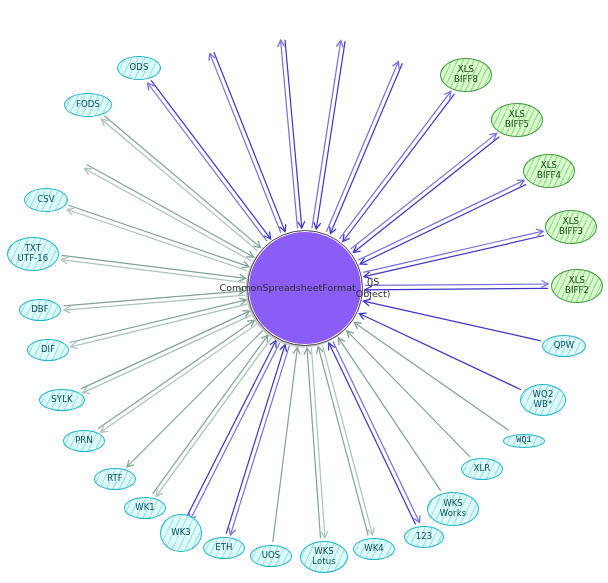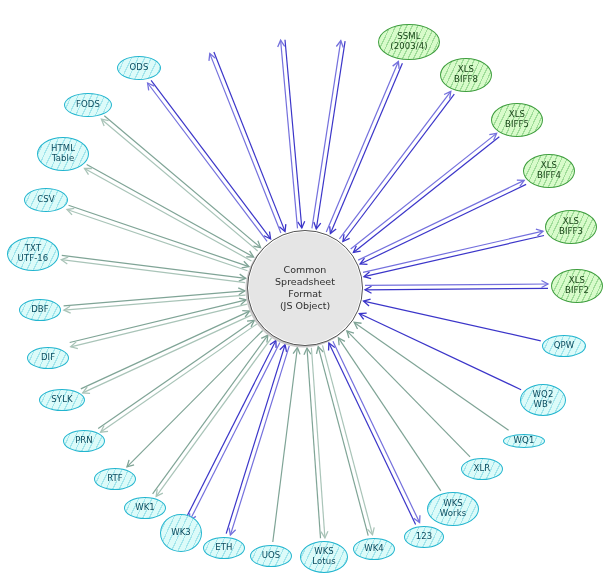--- a/index.html
+++ b/index.html
@@ -41,25 +41,25 @@
     background-color: var(--cyan-fill);
     background-image: repeating-linear-gradient(115deg, var(--cyan-stripe) 0 1.2px, transparent 1.2px 6px);
     border: 1.4px solid var(--cyan-border);
     color: var(--cyan-text);
   }
   .center-node {
     position: absolute;
     z-index: 3;
     transform: translate(-50%, -50%);
     border-radius: 50%;
-    background: #e5e5e5;
+    background: #8b5cf6;
     border: 1.6px solid var(--center-border);
     box-shadow: -1.5px 1.5px 0 0 #c9c9c9, 0 0 0 1px #ffffff inset;
     display: flex;
-    flex-direction: column;
+    flex-direction: row;
     align-items: center;
     justify-content: center;
     text-align: center;
     font-size: 9.5px;
     line-height: 1.25;
     color: var(--center-text);
   }
 </style>
 </head>
 <body>
@@ -136,23 +136,20 @@
       <line x1="151.1" y1="80.3" x2="270.6" y2="238.8" stroke="#3b35c9" stroke-width="1.2" marker-end="url(#m-blue)"></line>
       <line x1="267.1" y1="241.4" x2="147.6" y2="83.0" stroke="#7470dd" stroke-width="1.2" marker-end="url(#m-blueL)"></line>
     </svg>
 
   <div class="center-node" id="center-node" style="left: 305px; top: 288px; width: 114px; height: 114px;">
     <span>Common</span>
     <span>Spreadsheet</span>
     <span>Format</span>
     <span>(JS Object)</span>
   </div>
-    <div class="node green" style="left: 409px; top: 42px; width: 62px; height: 36px;">
-      <div>SSML<br>(2003/4)</div>
-    </div>
     <div class="node green" style="left: 466px; top: 75px; width: 52px; height: 34px;">
       <div>XLS<br>BIFF8</div>
     </div>
     <div class="node green" style="left: 517px; top: 120px; width: 52px; height: 34px;">
       <div>XLS<br>BIFF5</div>
     </div>
     <div class="node green" style="left: 549px; top: 171px; width: 52px; height: 34px;">
       <div>XLS<br>BIFF4</div>
     </div>
     <div class="node green" style="left: 571px; top: 227px; width: 52px; height: 34px;">
@@ -160,21 +157,21 @@
     </div>
     <div class="node green" style="left: 577px; top: 286px; width: 52px; height: 34px;">
       <div>XLS<br>BIFF2</div>
     </div>
     <div class="node cyan" style="left: 564px; top: 346px; width: 44px; height: 22px;">
       <div>QPW</div>
     </div>
     <div class="node cyan" style="left: 543px; top: 400px; width: 46px; height: 32px;">
       <div>WQ2<br>WB*</div>
     </div>
-    <div class="node cyan" style="left: 524px; top: 441px; width: 42px; height: 14px;">
+    <div class="node cyan" style="left: 524px; top: 441px; width: 42px; height: 14px; font-family: Liberation Mono, monospace;">
       <div>WQ1</div>
     </div>
     <div class="node cyan" style="left: 482px; top: 469px; width: 42px; height: 22px;">
       <div>XLR</div>
     </div>
     <div class="node cyan" style="left: 453px; top: 509px; width: 52px; height: 34px;">
       <div>WKS<br>Works</div>
     </div>
     <div class="node cyan" style="left: 424px; top: 537px; width: 40px; height: 22px;">
       <div>123</div>
@@ -199,34 +196,31 @@
     </div>
     <div class="node cyan" style="left: 115px; top: 479px; width: 42px; height: 22px;">
       <div>RTF</div>
     </div>
     <div class="node cyan" style="left: 84px; top: 441px; width: 42px; height: 22px;">
       <div>PRN</div>
     </div>
     <div class="node cyan" style="left: 62px; top: 400px; width: 46px; height: 22px;">
       <div>SYLK</div>
     </div>
-    <div class="node cyan" style="left: 48px; top: 350px; width: 42px; height: 22px; margin-top: 8px;">
+    <div class="node cyan" style="left: 48px; top: 350px; width: 42px; height: 22px;">
       <div>DIF</div>
     </div>
     <div class="node cyan" style="left: 40px; top: 310px; width: 42px; height: 22px;">
       <div>DBF</div>
     </div>
     <div class="node cyan" style="left: 33px; top: 254px; width: 52px; height: 34px;">
       <div>TXT<br>UTF-16</div>
     </div>
     <div class="node cyan" style="left: 46px; top: 200px; width: 44px; height: 24px;">
       <div>CSV</div>
-    </div>
-    <div class="node cyan" style="left: 63px; top: 154px; width: 52px; height: 34px;">
-      <div>HTML<br>Table</div>
     </div>
     <div class="node cyan" style="left: 88px; top: 105px; width: 48px; height: 24px;">
       <div>FODS</div>
     </div>
     <div class="node cyan" style="left: 139px; top: 68px; width: 44px; height: 24px;">
       <div>ODS</div>
     </div>
   </div>
 
 </body></html>

